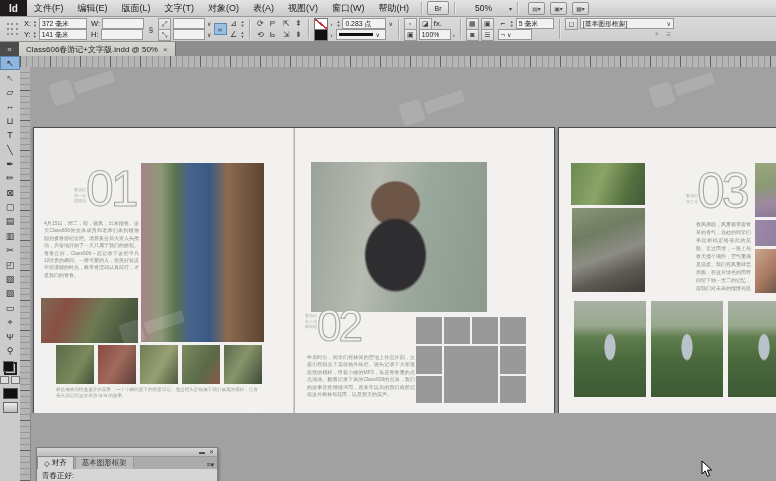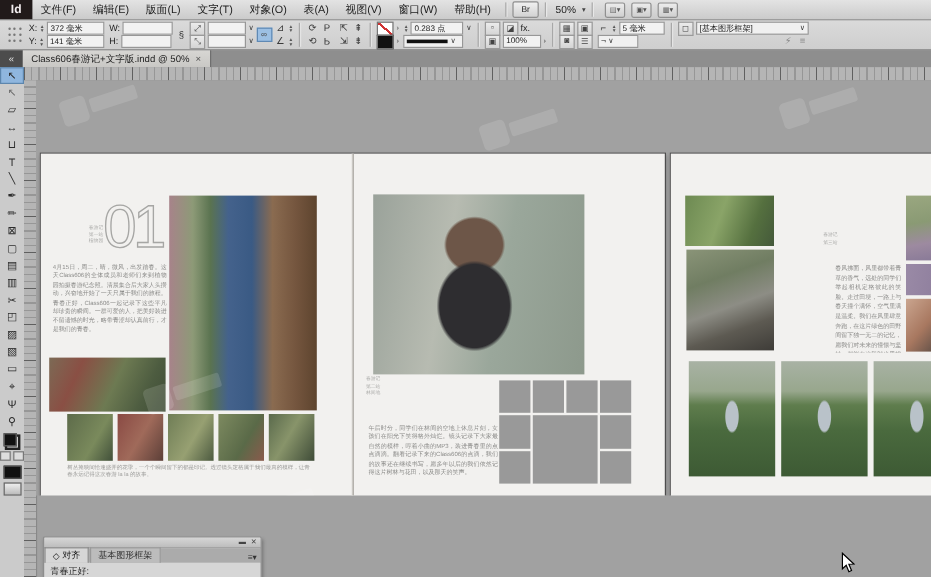--- a/index.html
+++ b/index.html
@@ -10,21 +10,21 @@
   
   #menubar{position:absolute;left:0;top:0;width:776px;height:16px;
     background:linear-gradient(#e3e3e3,#cbcbcb);border-bottom:1px solid #9b9b9b;
     display:flex;align-items:center;}
   #id-logo{width:27px;height:16px;background:#211a1a;color:#f3eef0;font-weight:bold;
     font-size:10px;display:flex;align-items:center;justify-content:center;}
   .menu-item{font-size:9px;padding:0 7px;line-height:16px;white-space:nowrap;}
   .mb-sep{width:1px;height:12px;background:#aaa;margin:0 5px;box-shadow:1px 0 0 #e8e8e8;}
   .mb-btn{height:12px;min-width:16px;border:1px solid #8f8f8f;background:linear-gradient(#f0f0f0,#d2d2d2);
     font-size:7px;display:flex;align-items:center;justify-content:center;border-radius:2px;padding:0 2px;}
-  .mb-zoom{font-size:8.5px;margin:0 3px;}
+  .mb-zoom{font-size:8.5px;margin:0 15px;}
   .dd-caret{font-size:6px;color:#444;margin-left:2px;}
   .view-btn{width:15px;height:11px;border:1px solid #909090;background:linear-gradient(#ececec,#cfcfcf);
     margin-left:5px;display:flex;align-items:center;justify-content:center;font-size:6px;color:#555;border-radius:2px;}
 
   
   #controlbar{position:absolute;left:0;top:17px;width:776px;height:25px;
     background:linear-gradient(#dadada,#cecece);border-bottom:1px solid #8f8f8f;
     display:flex;align-items:center;padding-left:3px;box-sizing:border-box;}
   .cp-group{display:flex;flex-direction:column;justify-content:center;gap:1px;margin:0 2px;}
   .cp-row{display:flex;align-items:center;gap:2px;height:10px;}
@@ -391,20 +391,21 @@
       <div class="ph ph-autumn" style="left:7px;top:170px;width:97px;height:45px"></div>
       <div class="ph ph-portrait" style="left:107px;top:35px;width:123px;height:179px"></div>
       <div class="ph ph-sm1" style="left:22px;top:217px;width:38px;height:39px"></div>
       <div class="ph ph-sm2" style="left:64px;top:217px;width:38px;height:39px"></div>
       <div class="ph ph-sm3" style="left:106px;top:217px;width:38px;height:39px"></div>
       <div class="ph ph-sm4" style="left:148px;top:217px;width:38px;height:39px"></div>
       <div class="ph ph-sm5" style="left:190px;top:217px;width:38px;height:39px"></div>
       <div class="captiontext" style="left:22px;top:259px;width:206px;height:14px">树丛掩映间恰逢盛开的花季，一个个瞬间留下的都是印记。透过镜头定格属于我们最真的模样，让青春永远记得这次春游 la la 的故事。</div>
 
       <div class="ph ph-forest" style="left:277px;top:34px;width:176px;height:150px"></div>
+      <div class="bignum" style="left:283px;top:176px;font-size:44px">02</div>
       <div class="sidelabels" style="left:271px;top:186px">
         <span>春游记</span>
         <span>第二站</span>
         <span>林间地</span>
       </div>
       <div class="bodytext" style="left:273px;top:226px;width:108px;height:50px">午后时分，同学们在林间的空地上休息片刻，女孩们在阳光下笑得格外灿烂。镜头记录下大家最自然的模样，哼着小曲的MP3，装进青春里的点点滴滴。翻看记录下来的Class606的点滴，我们的故事还在继续书写，愿多年以后的我们依然记得这片树林与花田，以及那天的笑声。</div>
       <div class="grid2" style="left:382px;top:189px;width:110px;height:86px">
         <div class="ph-g1"></div>
         <div class="ph-g2"></div>
         <div class="ph-g3"></div>
@@ -413,20 +414,21 @@
         <div class="big ph-g6"></div>
         <div class="ph-g7"></div>
         <div class="ph-g8"></div>
         <div class="ph-g2"></div>
       </div>
     </div>
 
     <div class="spread" id="spread2">
       <div class="ph ph-bush" style="left:12px;top:35px;width:74px;height:42px"></div>
       <div class="ph ph-rocks" style="left:13px;top:80px;width:73px;height:84px"></div>
+      <div class="bignum" style="left:138px;top:38px;font-size:50px">03</div>
       <div class="sidelabels" style="left:127px;top:66px">
         <span>春游记</span>
         <span>第三站</span>
       </div>
       <div class="bodytext" style="left:137px;top:92px;width:55px;height:74px;line-height:8px">春风拂面，风里都带着青草的香气，远处的同学们举起相机定格彼此的笑脸。走过田埂，一路上与春天撞个满怀，空气里满是温柔。我们在风里肆意奔跑，在这片绿色的田野间留下独一无二的记忆，愿我们对未来的憧憬与坚持，都能在这段时光里找到答案。</div>
       <div class="ph ph-flower1" style="left:196px;top:35px;width:40px;height:54px"></div>
 
       <div class="ph ph-lavender" style="left:196px;top:92px;width:85px;height:26px"></div>
       <div class="ph ph-selfie1" style="left:196px;top:121px;width:40px;height:44px"></div>
 

